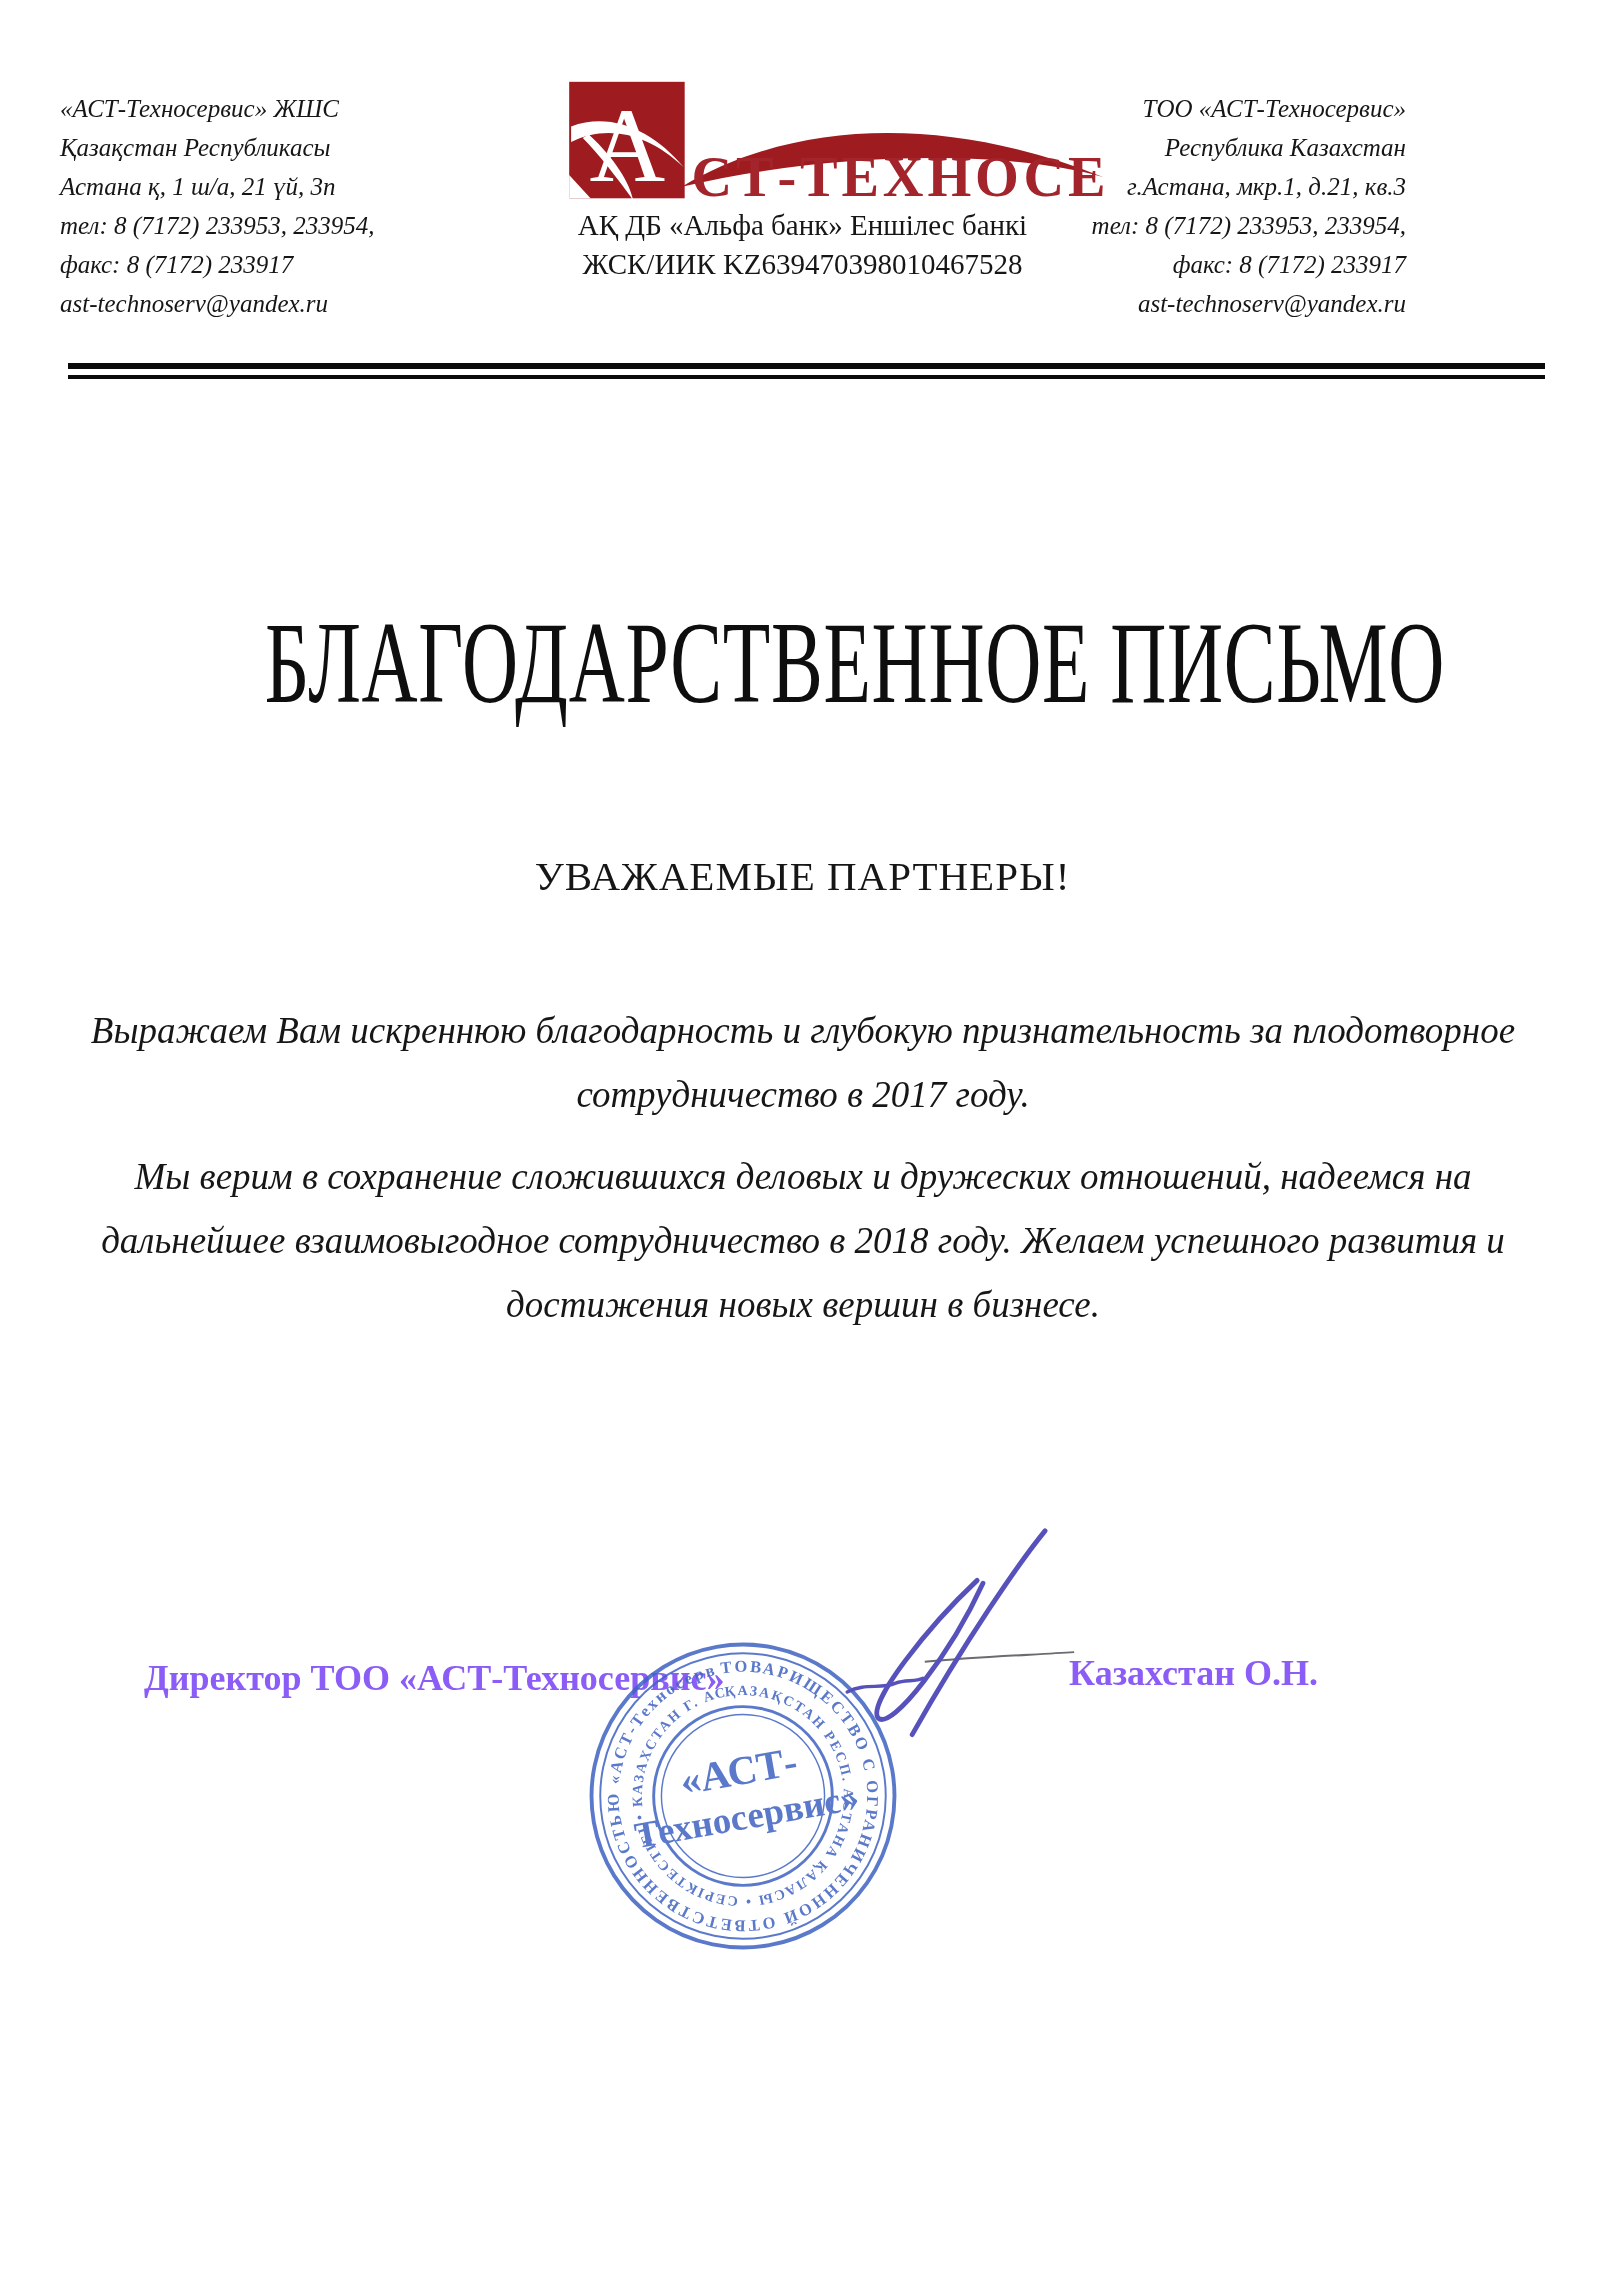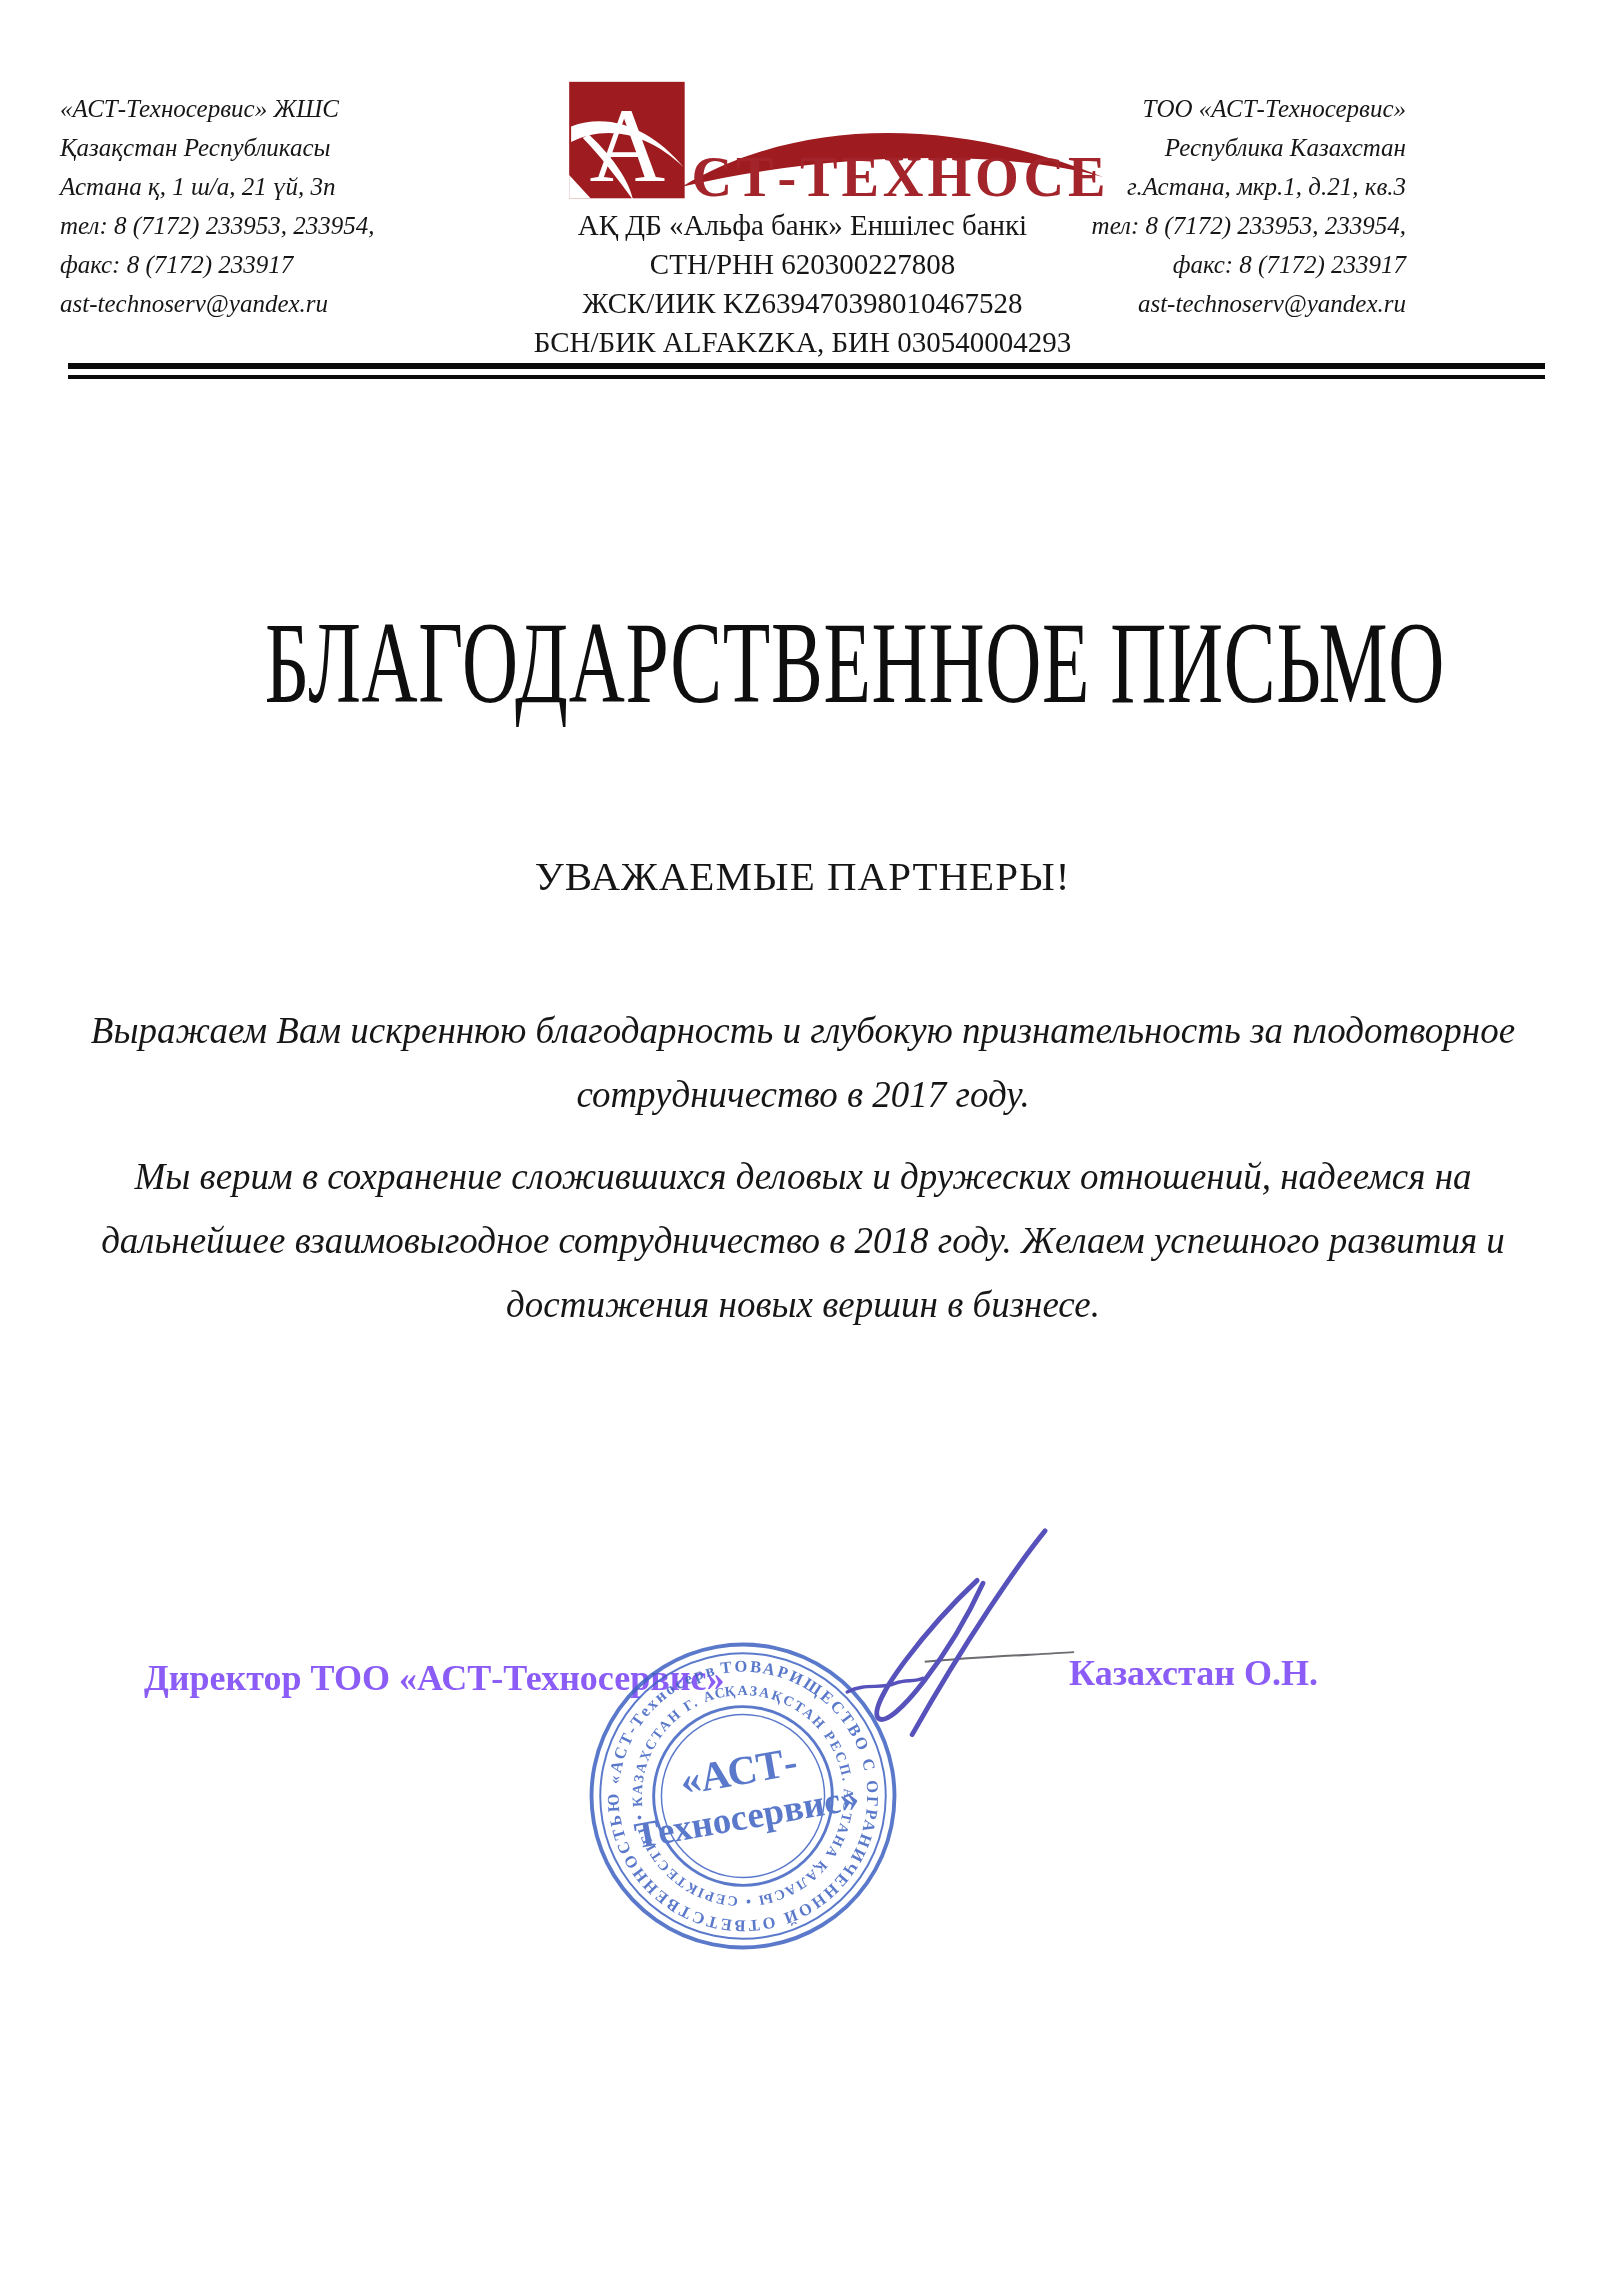--- a/index.html
+++ b/index.html
@@ -70,23 +70,21 @@
       <path d="M 0,102 L 22,126 L 0,126 Z" fill="#ffffff"></path>
 
       <text x="60" y="108" text-anchor="middle" font-size="108" fill="#ffffff">А</text>
 
       <text x="126" y="124" font-size="58" font-weight="bold" letter-spacing="4" fill="#a3242a">СТ-ТЕХНОСЕРВИС</text>
     </svg>
   </div>
 
   <div class="hdr-center-lines">
     <div>АҚ ДБ «Альфа банк» Еншілес банкі</div>
-    <div>СТН/РНН 620300227808</div>
     <div>ЖСК/ИИК KZ639470398010467528</div>
-    <div>БСН/БИК ALFAKZKA, БИН 030540004293</div>
   </div>
 
   <div class="hdr-block hdr-right">
     <div>ТОО «АСТ-Техносервис»</div>
     <div>Республика Казахстан</div>
     <div>г.Астана, мкр.1, д.21, кв.3</div>
     <div>тел: 8 (7172) 233953, 233954,</div>
     <div>факс: 8 (7172) 233917</div>
     <div>ast-technoserv@yandex.ru</div>
   </div>

